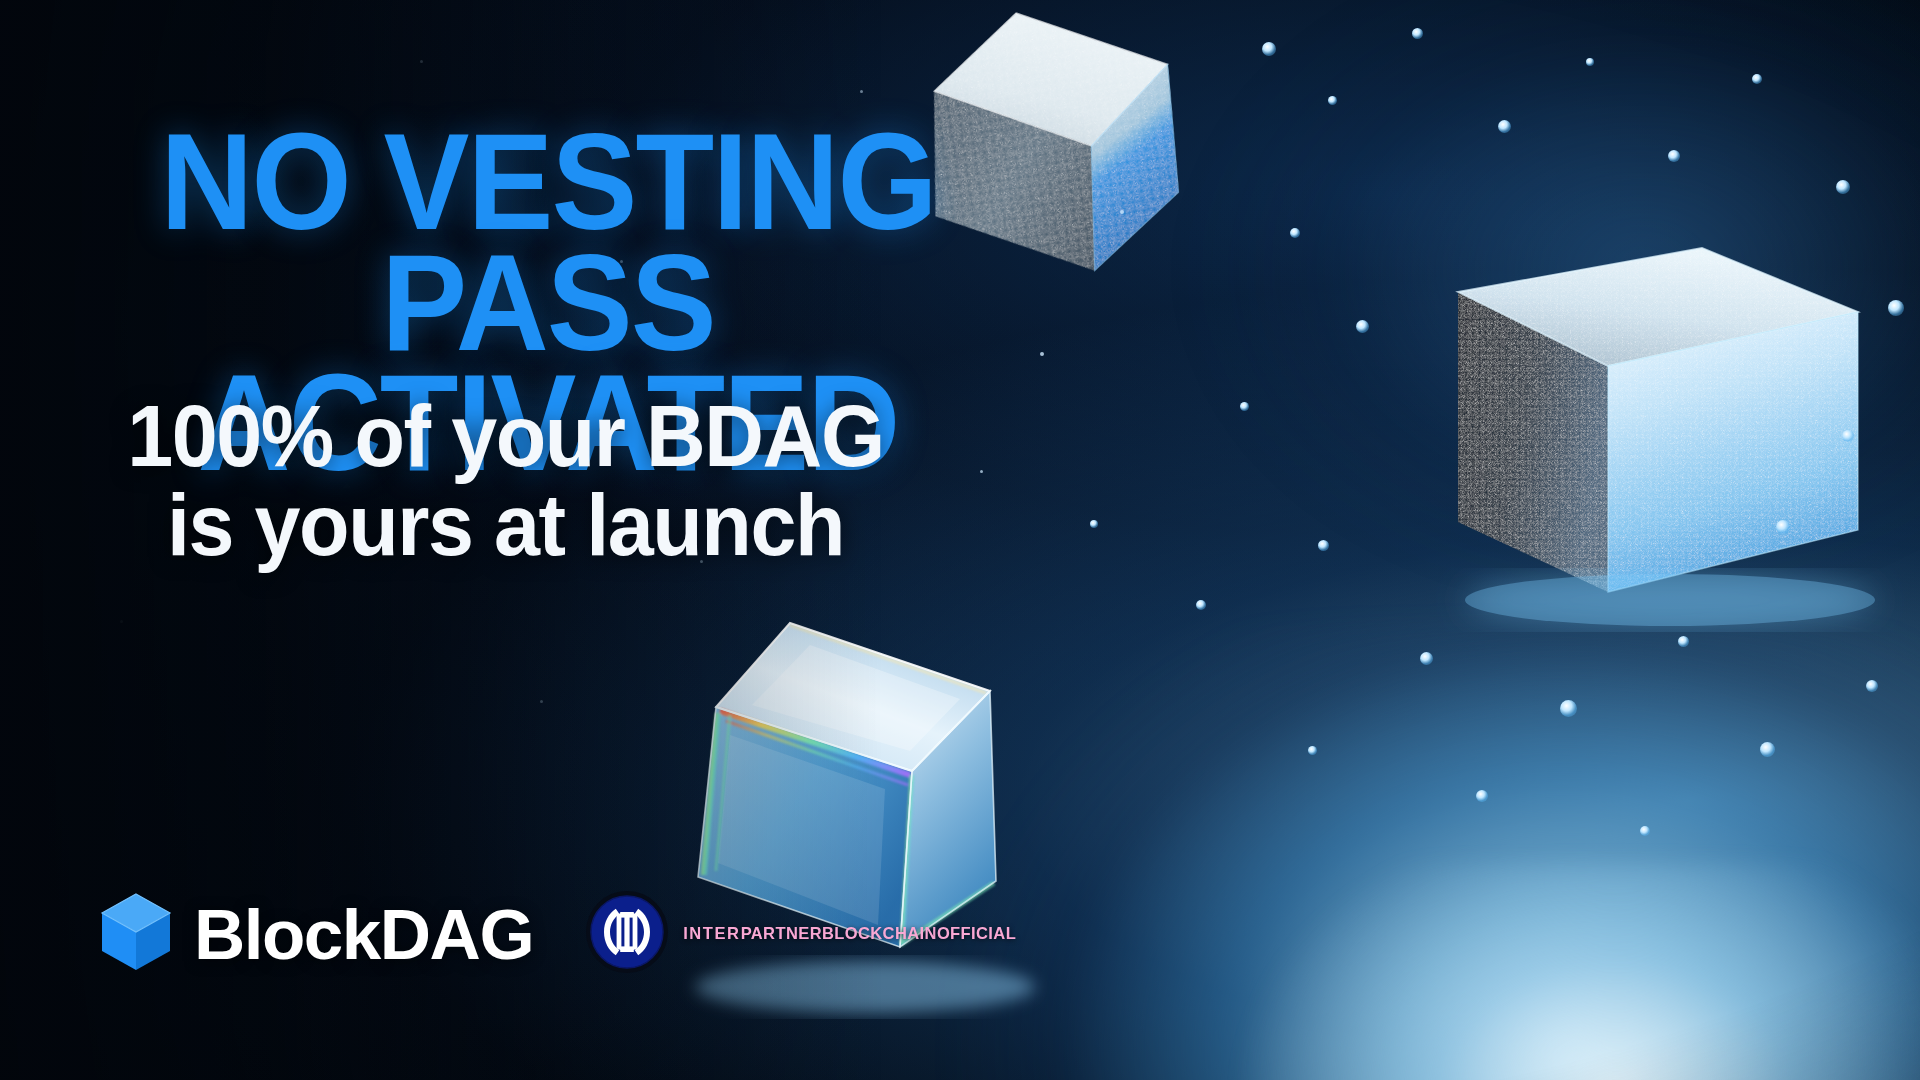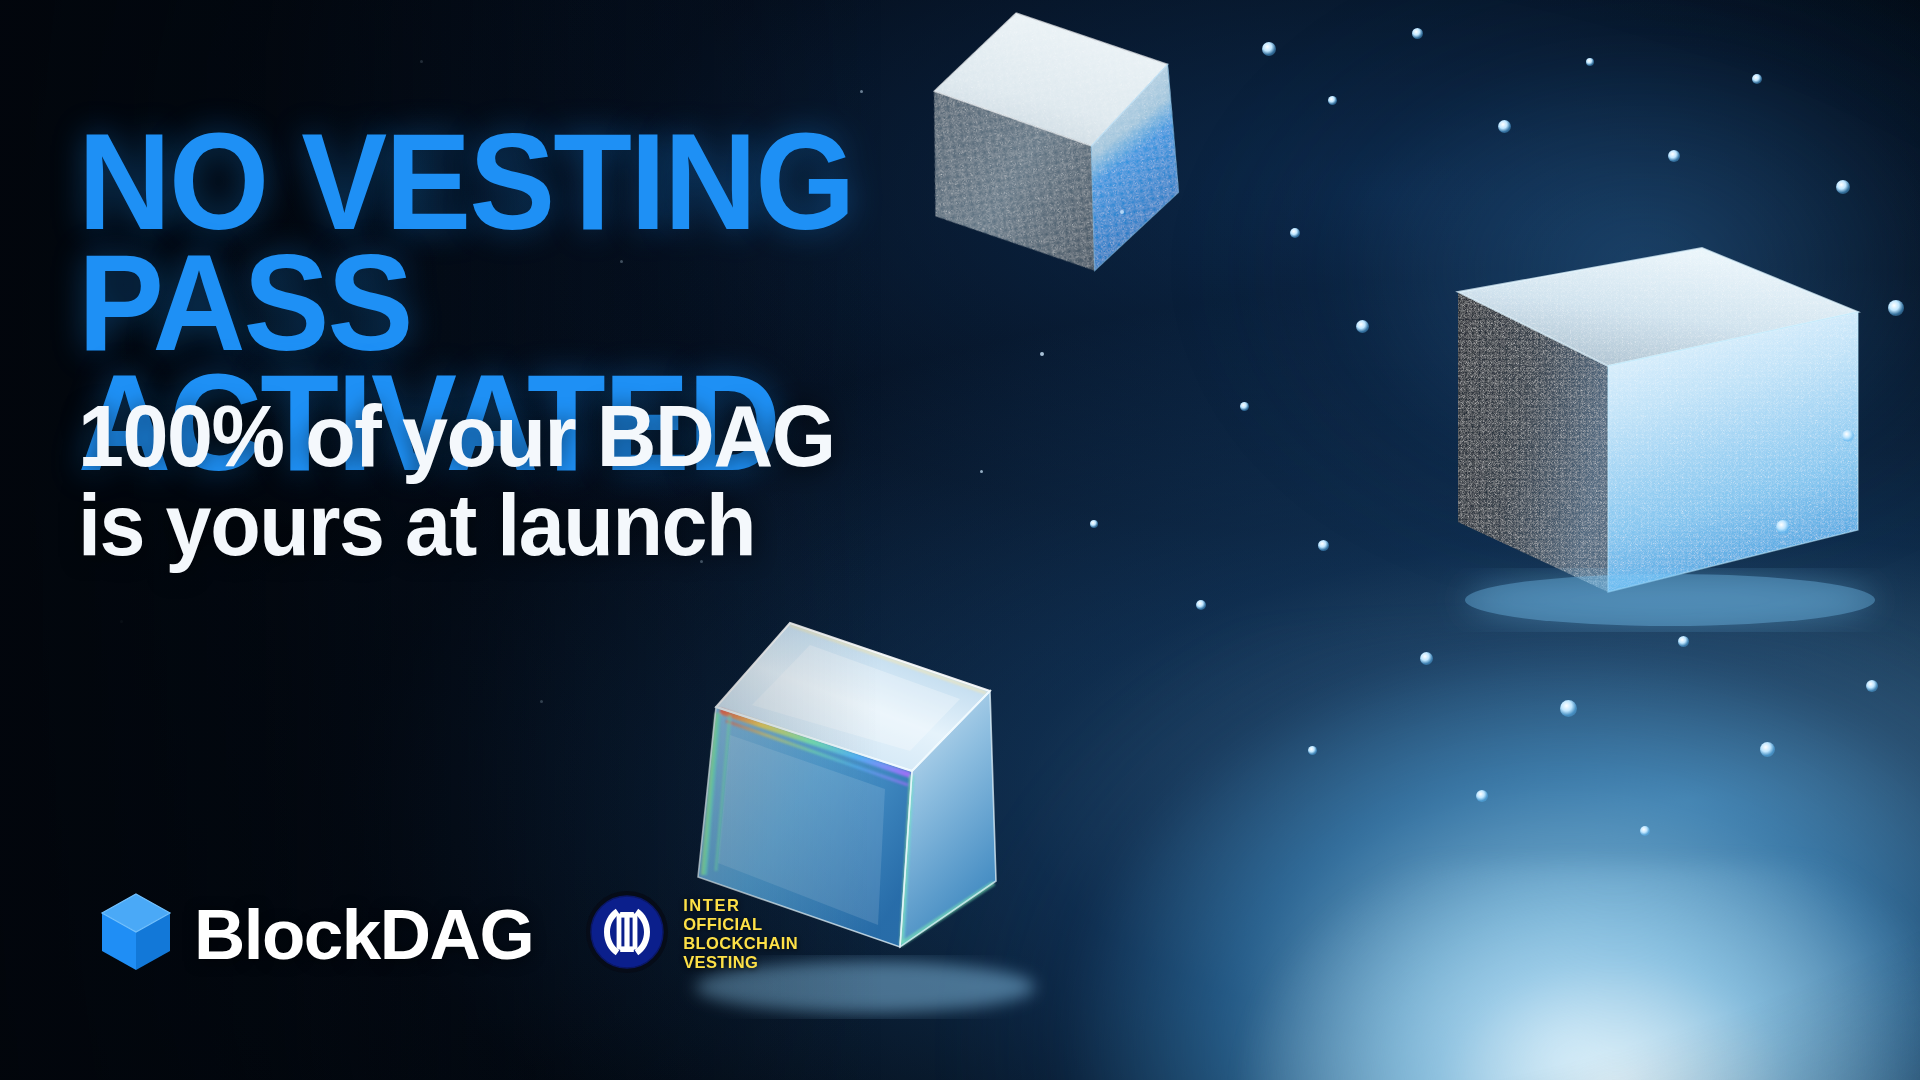--- a/index.html
+++ b/index.html
@@ -44,21 +44,21 @@
   
   #cubeTop{left:895px;top:5px;width:290px;height:285px;transform:rotate(-8deg);}
 
   
   #cubeBig{left:1440px;top:200px;width:440px;height:430px;}
 
   
   #cubeGlass{left:660px;top:595px;width:400px;height:430px;}
 
   
-  .content{position:absolute;left:78px;top:0;width:1060px;height:100%;}
+  .content{position:absolute;left:78px;top:0;width:1060px;height:100%;text-align:center;}
 
   .headline{position:absolute;left:0;top:122px;width:1000px;
     color:#1e90f5;font-weight:700;font-size:137px;line-height:.88;
     letter-spacing:-2px;transform:scaleX(.94);transform-origin:left top;
     text-shadow:0 0 34px rgba(30,144,245,.38);}
   .headline .l2{display:block;}
 
   .subhead{position:absolute;left:0;top:392px;width:900px;
     color:#f4f8fc;font-weight:700;font-size:87px;line-height:1.02;
     letter-spacing:-1.5px;transform:scaleX(.95);transform-origin:left top;
@@ -71,23 +71,23 @@
     color:#1e90f5;font-weight:700;font-size:44px;letter-spacing:-.5px;
     background:rgba(6,20,40,.32);
     box-shadow:0 0 18px rgba(30,144,245,.30), inset 0 0 20px rgba(30,144,245,.07);}
 
   
   .logos{position:absolute;left:100px;top:890px;display:flex;align-items:center;gap:52px;}
   .bdag{display:flex;align-items:center;gap:22px;}
   .bdag-text{color:#fff;font-weight:700;font-size:71px;letter-spacing:-1.5px;
     text-shadow:0 2px 14px rgba(0,0,0,.55);}
   .inter{display:flex;align-items:center;gap:14px;}
-  .inter-text{display:flex;flex-direction:column;color:#fde047;
+  .inter-text{display:flex;flex-direction:row;color:#f9a8d4;
     font-weight:700;font-size:16.5px;line-height:1.16;letter-spacing:.4px;
-    text-shadow:0 1px 5px rgba(0,0,0,.7);}
+    text-shadow:0 1px 5px rgba(0,0,0,.7);text-align:center;}
   .inter-text span:first-child{letter-spacing:1.6px;}
 </style>
 </head>
 <body>
 
 <div id="stage">
 
   <div class="bg-base"></div>
   <div class="bg-glowtop"></div>
   <div class="bg-floor"></div>
@@ -312,19 +312,19 @@
             <rect x="35.2" y="22" width="13.6" height="5.6"></rect>
             <rect x="39.4" y="22" width="5.2" height="40"></rect>
             <rect x="35.2" y="56.4" width="13.6" height="5.6"></rect>
             <path d="M31.6 24.6l4.8-1.6v37.2l-4.8-1.6z"></path>
             <path d="M52.4 24.6l-4.8-1.6v37.2l4.8-1.6z"></path>
           </g>
         </svg>
       </span>
       <span class="inter-text">
         <span>INTER</span>
+        <span>PARTNER</span>
+        <span>BLOCKCHAIN</span>
         <span>OFFICIAL</span>
-        <span>BLOCKCHAIN</span>
-        <span>VESTING</span>
       </span>
     </div>
   </div>
 </div>
 
 </body></html>

